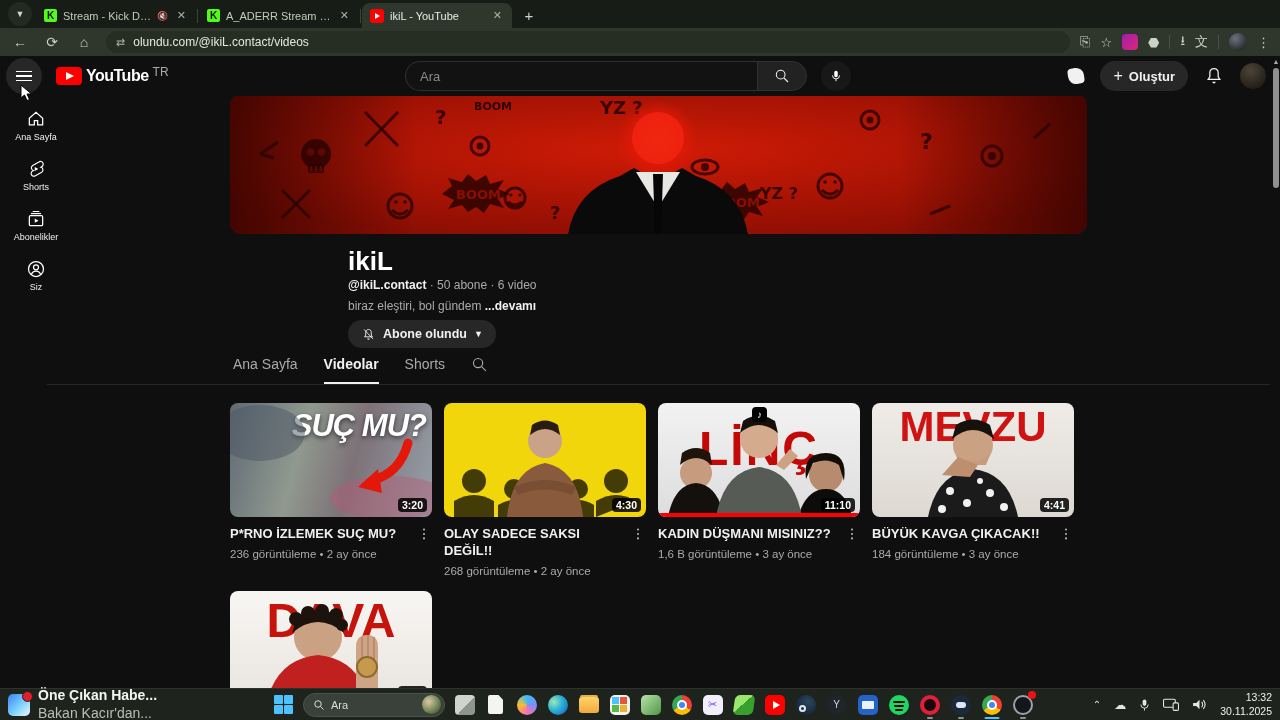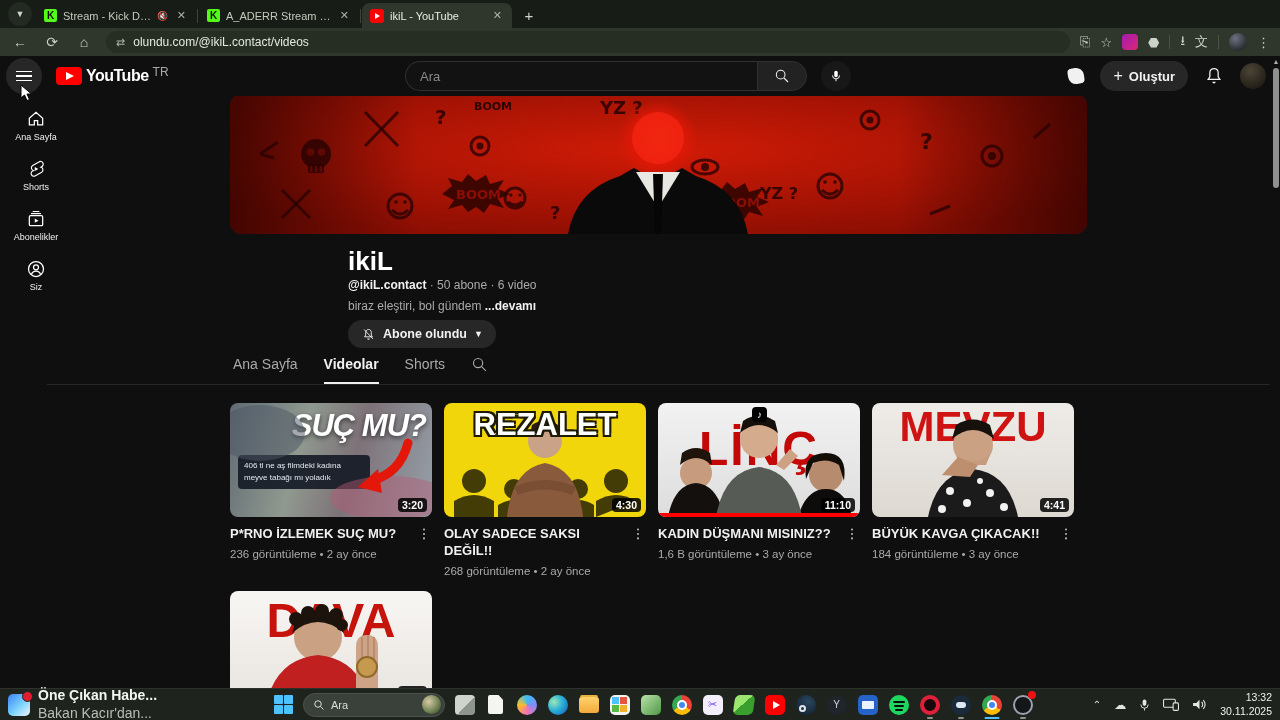--- a/index.html
+++ b/index.html
@@ -404,21 +404,20 @@
           <line x1="15" y1="15" x2="21" y2="21" stroke="#aaa" stroke-width="1.6"></line>
         </svg>
     </div>
     <div class="tabs-divider"></div>
 
     <div class="grid">
 
       <div class="card">
         <div class="thumb t1">
           <span class="ov">SUÇ MU?</span>
-          <span class="cap">406 tl ne aş filmdeki kadına meyve tabağı mı yoladık</span>
           <svg class="art" width="202" height="114" viewBox="0 0 202 114">
             <ellipse cx="30" cy="30" rx="45" ry="28" fill="#4b5563" opacity=".5"></ellipse>
             <ellipse cx="160" cy="95" rx="60" ry="22" fill="#b65c74" opacity=".45"></ellipse>
             <path d="M178 40 C172 62 160 72 142 78" fill="none" stroke="#e3170a" stroke-width="9" stroke-linecap="round"></path>
             <polygon points="148,66 128,84 152,90" fill="#e3170a"></polygon>
           </svg>
           <span class="dur">3:20</span>
         </div>
         <div class="vrow">
             <div class="vtitle">P*RNO İZLEMEK SUÇ MU?</div>
@@ -438,21 +437,20 @@
               <circle cx="70" cy="86" r="10"></circle>
                 <path d="M54 114v-12q16-10 32 0v12z"></path>
               <circle cx="134" cy="86" r="10"></circle>
                 <path d="M118 114v-12q16-10 32 0v12z"></path>
             </g>
             <circle cx="101" cy="38" r="17" fill="#caa287"></circle>
             <path d="M86 32q15-12 30 0l-2-10q-13-9-26 0z" fill="#2a1c12"></path>
             <path d="M63 114 Q68 66 101 60 Q134 66 139 114 Z" fill="#8a5a3c"></path>
             <path d="M70 84q31-14 62 0l-4 8q-27-11-54 0z" fill="#7a4e33"></path>
           </svg>
-          <span class="ov">REZALET</span>
           <span class="dur">4:30</span>
         </div>
         <div class="vrow">
             <div class="vtitle">OLAY SADECE SAKSI DEĞİL!!</div>
           <div class="kebab">⋮</div>
           </div>
         <div class="vmeta">268 görüntüleme • 2 ay önce</div>
       </div>
 
       <div class="card">

